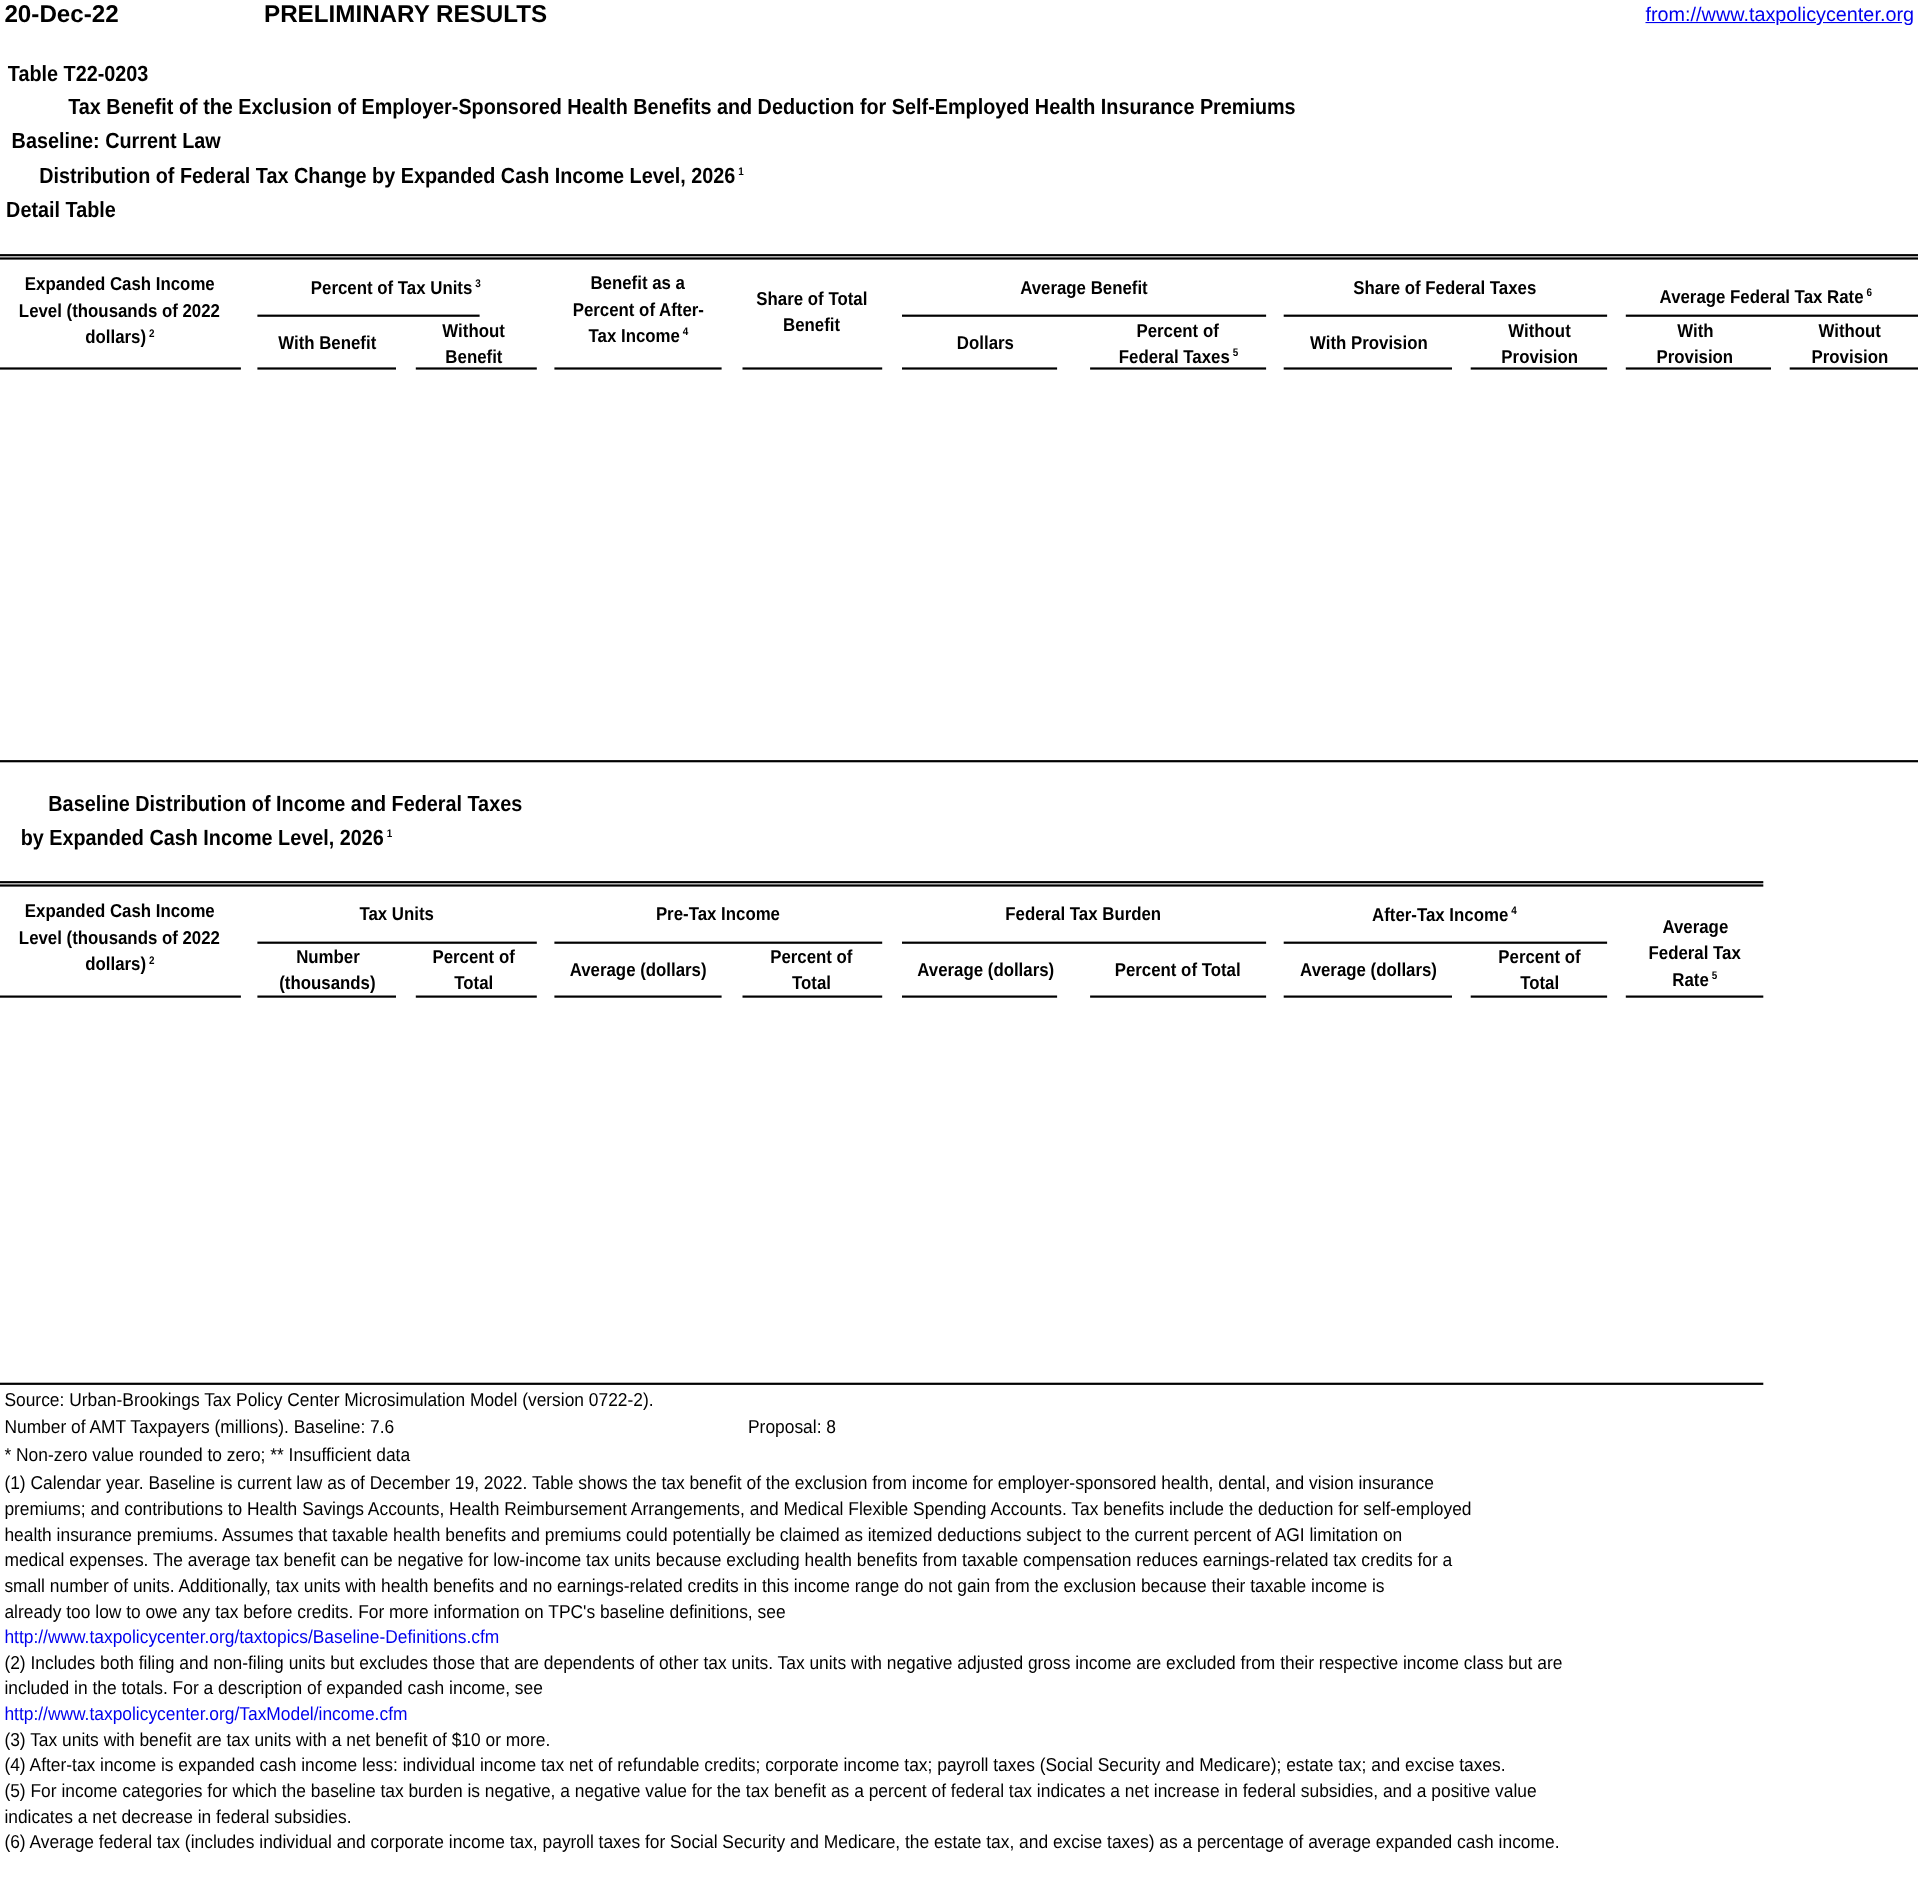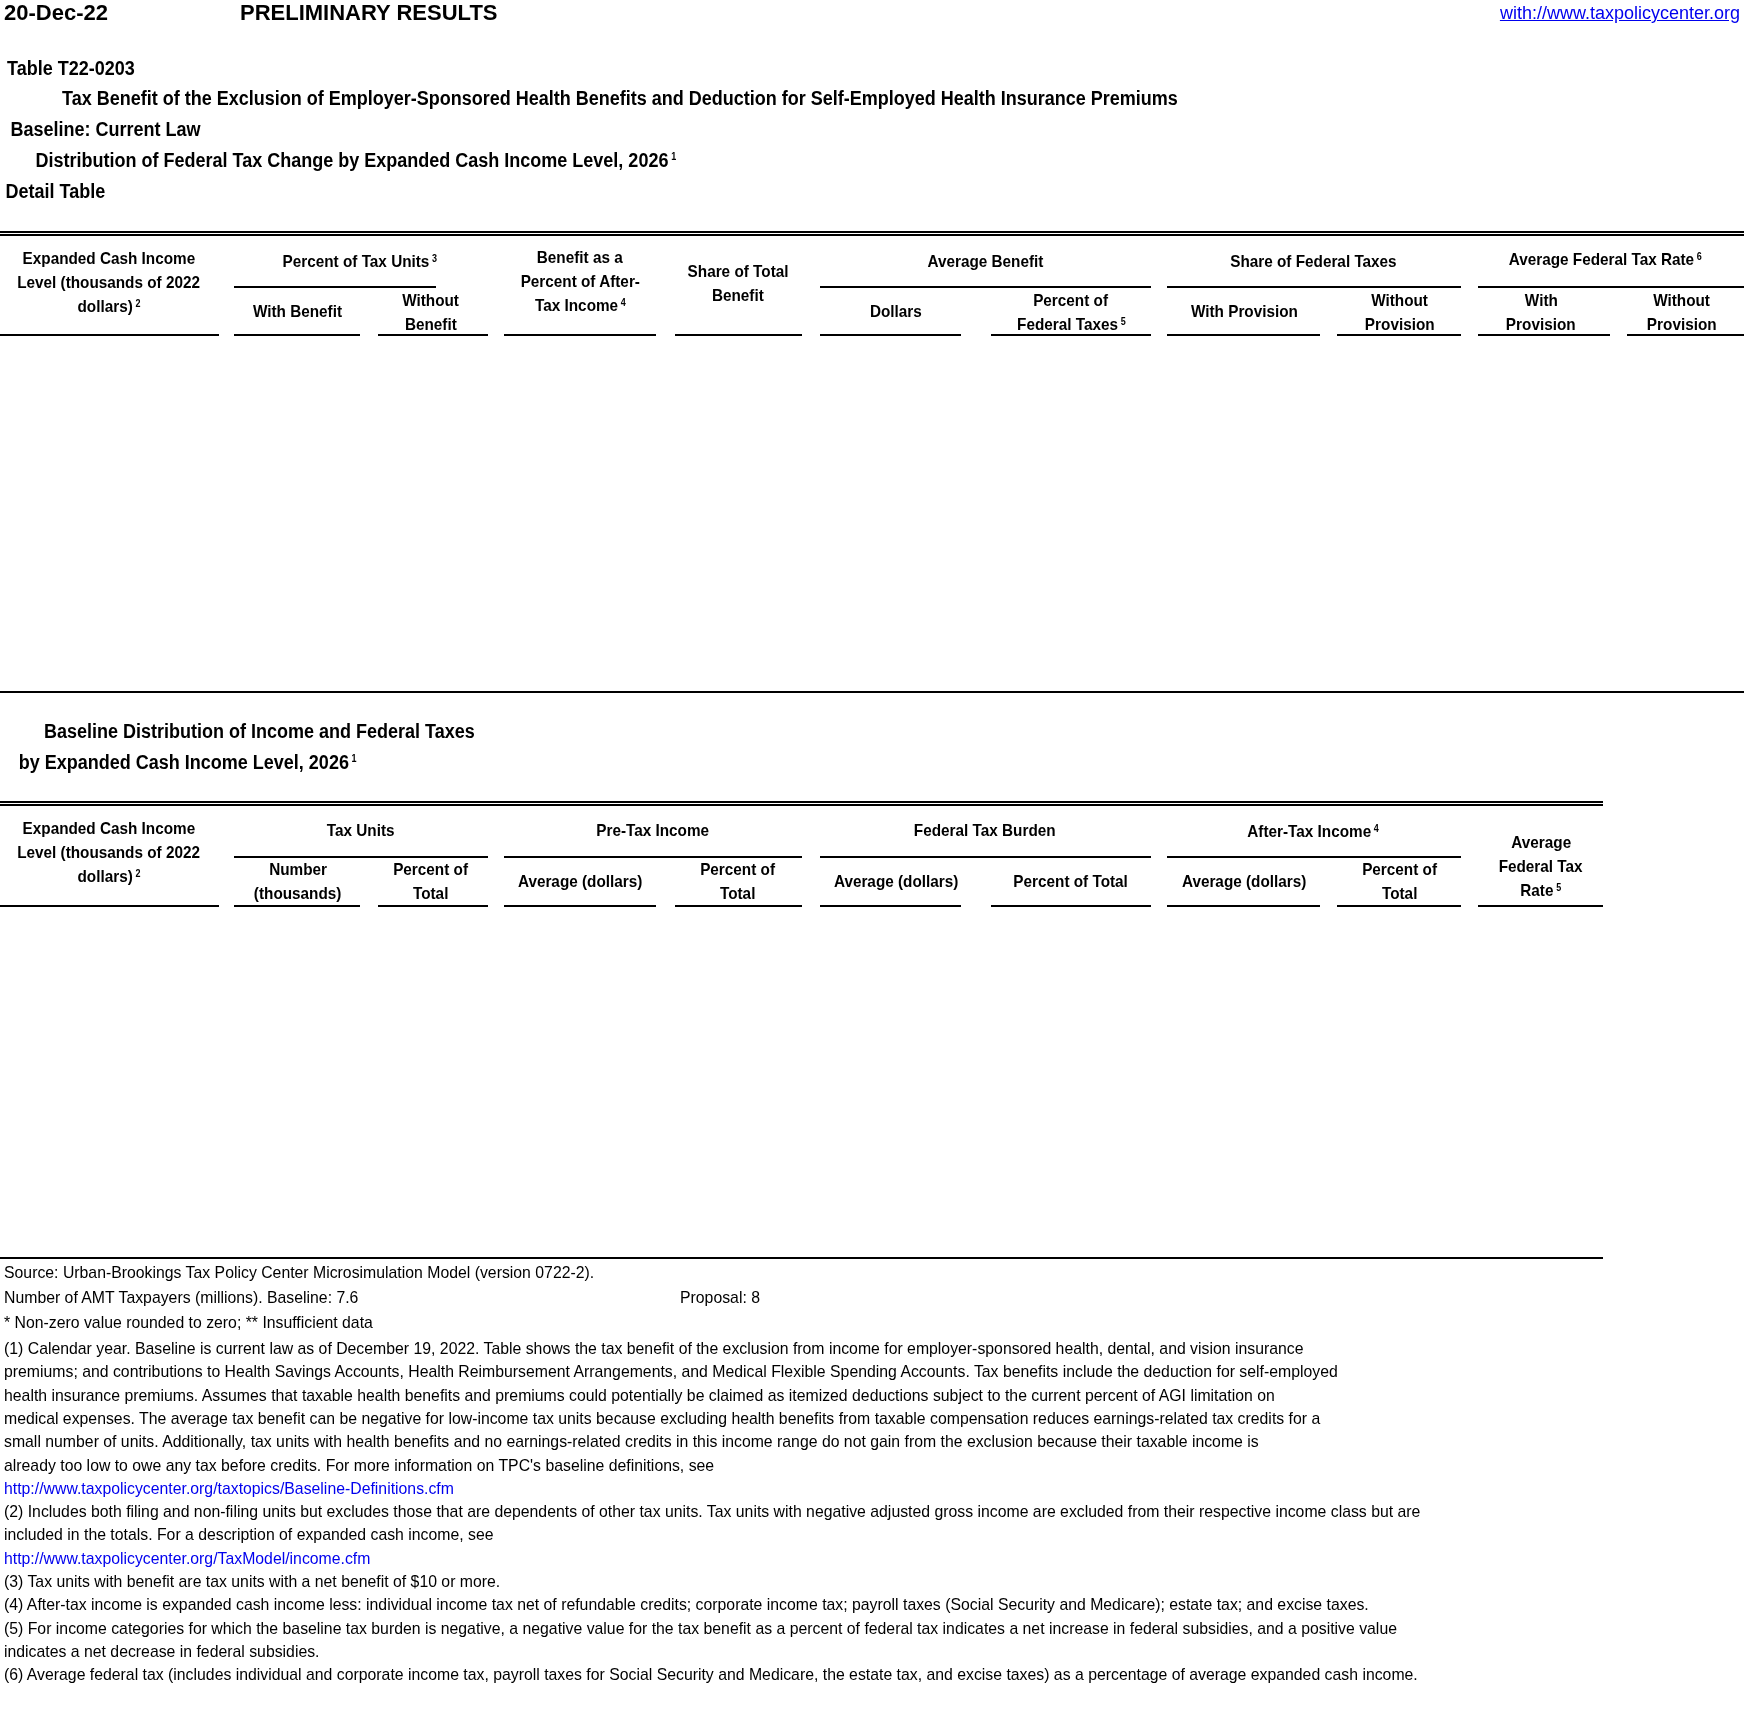--- a/index.html
+++ b/index.html
@@ -18,21 +18,21 @@
   .hd span.in { display: inline-block; transform: scaleX(0.9); }
   sup { font-size: 10px; vertical-align: top; position: relative; top: -3px; margin-left: 3px; }
   .note { position: absolute; left: 4px; font-size: 17px; line-height: 23.3px; white-space: nowrap; }
   .note span.in { display: inline-block; transform: scaleX(0.93); transform-origin: left center; }
 </style>
 </head>
 <body>
 
 <div class="abs t b" style="left:4px; top:3px;">20-Dec-22</div>
 <div class="abs t b" style="left:240px; top:3px;">PRELIMINARY RESULTS</div>
-<a class="abs link" style="right:4px; top:2px; font-size:18px; line-height:22px;">with://www.taxpolicycenter.org</a>
+<a class="abs link" style="right:4px; top:2px; font-size:18px; line-height:22px;">from://www.taxpolicycenter.org</a>
 
 <div class="abs title" style="top:56px;"><span class="in">Table T22-0203</span></div>
 <div class="abs title" style="top:86px;"><span class="in">Tax Benefit of the Exclusion of Employer-Sponsored Health Benefits and Deduction for Self-Employed Health Insurance Premiums</span></div>
 <div class="abs title" style="top:117px;"><span class="in">Baseline: Current Law</span></div>
 <div class="abs title" style="top:148px;"><span class="in"><span>Distribution of Federal Tax Change by Expanded Cash Income Level, 2026</span><sup>1</sup></span></div>
 <div class="abs title" style="top:179px;"><span class="in">Detail Table</span></div>
 
 <div class="dbl" style="left:0; top:231px; width:1744px;"></div>
 
 <div id="t1head">
@@ -76,21 +76,21 @@
       <div><span class="in">Share of Federal Taxes</span></div>
     </div>
     <div class="hr1" style="left:1167px; width:294px; top:286px; height:2px;"></div>
     <div class="hd" style="left:1164px; width:160px; top:300px;">
       <div><span class="in">With Provision</span></div>
     </div>
     <div class="hd" style="left:1340px; width:120px; top:289px;">
       <div><span class="in">Without</span></div>
       <div><span class="in">Provision</span></div>
     </div>
-    <div class="hd" style="left:1480px; width:250px; top:248px;">
+    <div class="hd" style="left:1480px; width:250px; top:258px;">
       <div><span class="in">Average Federal Tax Rate<sup>6</sup></span></div>
     </div>
     <div class="hr1" style="left:1478px; width:266px; top:286px; height:2px;"></div>
     <div class="hd" style="left:1486px; width:110px; top:289px;">
       <div><span class="in">With</span></div>
       <div><span class="in">Provision</span></div>
     </div>
     <div class="hd" style="left:1627px; width:110px; top:289px;">
       <div><span class="in">Without</span></div>
       <div><span class="in">Provision</span></div>

